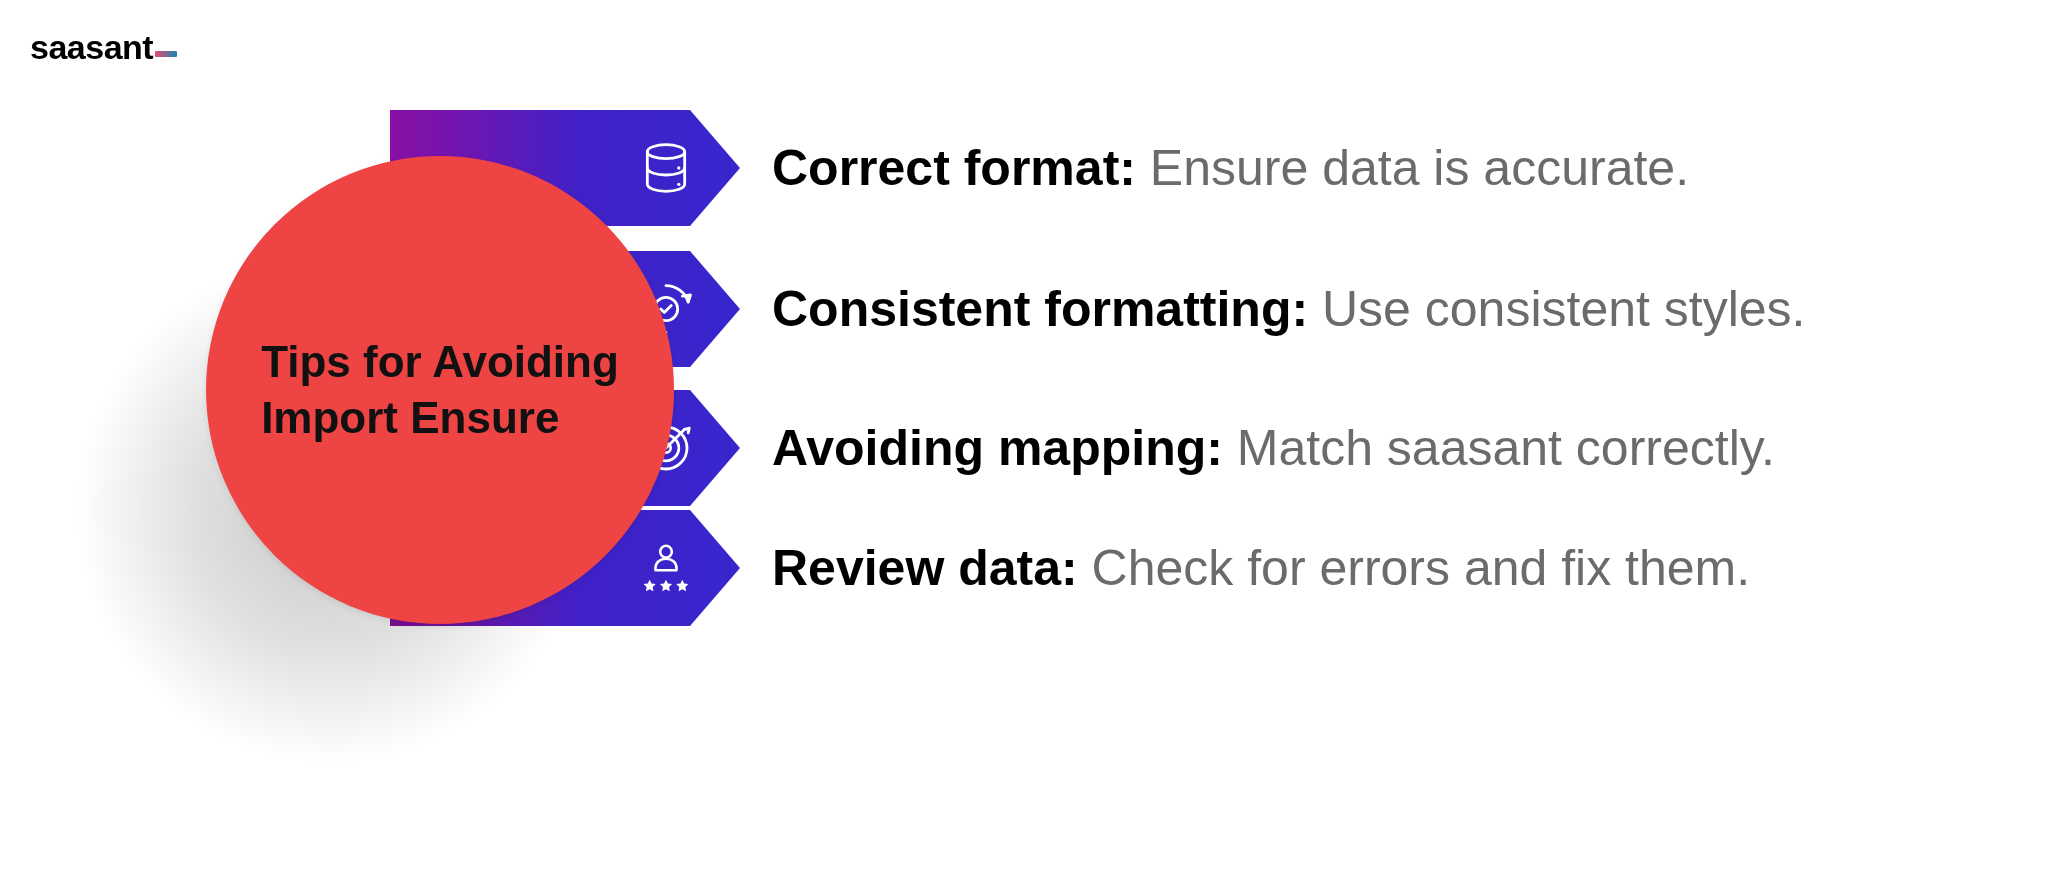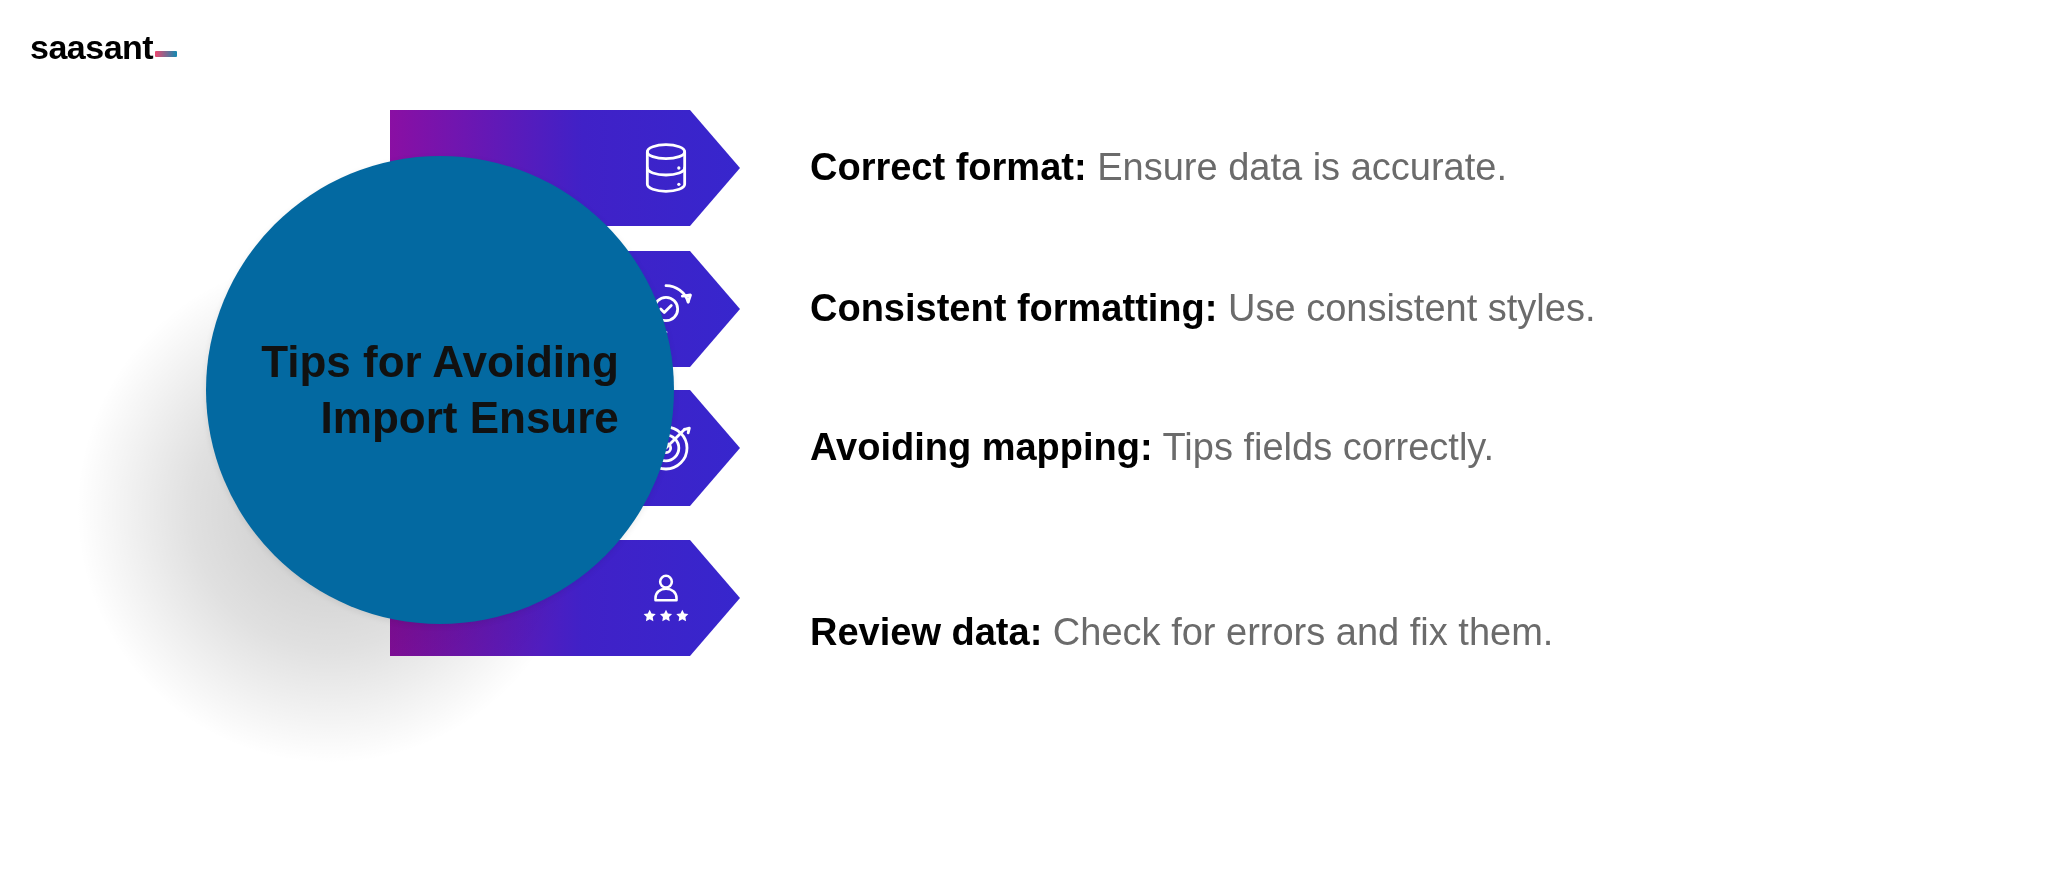--- a/index.html
+++ b/index.html
@@ -39,42 +39,42 @@
     position: absolute;
     left: 390px;
     width: 1600px;
     display: flex;
     align-items: center;
     height: 120px;
   }
   .row1 { top: 28px; }
   .row2 { top: 169px; }
   .row3 { top: 308px; }
-  .row4 { top: 456px; align-items: flex-end; }
+  .row4 { top: 428px; }
 
   .bullet {
     position: relative;
     width: 350px;
     height: 116px;
   }
   .bullet svg.shape { position: absolute; inset: 0; width: 100%; height: 100%; }
   .bullet .icon {
     position: absolute;
     top: 50%;
     transform: translateY(-50%);
     left: 248px;
     width: 56px;
     height: 56px;
     color: #fff;
   }
   .bullet .icon svg { width: 100%; height: 100%; display: block; }
 
   .desc {
-    margin-left: 70px;
-    font-size: 38px;
+    margin-left: 32px;
+    font-size: 50px;
     line-height: 1.2;
     color: #6b6b6b;
   }
   .desc .title {
     color: #000;
     font-weight: 700;
   }
 
   
   .circle-wrap {
@@ -102,26 +102,26 @@
     z-index: -1;
   }
   .circle-inner {
     position: absolute;
     top: 50%;
     left: 50%;
     transform: translate(-50%, -50%);
     width: 468px;
     height: 468px;
     border-radius: 50%;
-    background: #0369a1;
+    background: #ef4444;
     box-shadow: 0 2px 6px rgba(0,0,0,0.08);
     display: flex;
     align-items: center;
     justify-content: center;
-    text-align: right;
+    text-align: left;
   }
   .circle-inner h2 {
     font-weight: 800;
     font-size: 44px;
     line-height: 1.28;
     color: #111;
   }
 
   
   .stop-a { stop-color: #8a0fa3; }
@@ -208,21 +208,21 @@
         <svg viewBox="0 0 48 48" fill="none" stroke="currentColor" stroke-width="2.4" stroke-linecap="round" stroke-linejoin="round">
           <circle cx="24" cy="24" r="18"></circle>
           <circle cx="24" cy="24" r="11"></circle>
           <circle cx="24" cy="24" r="4"></circle>
           <path d="M24 24 L40 8"></path>
           <path d="M40 8 l4 -1 l-1 4"></path>
         </svg>
       </span>
     </div>
     <div class="desc">
-      <span class="title">Avoiding mapping</span><span class="title">:</span><span> Tips fields correctly.</span>
+      <span class="title">Avoiding mapping</span><span class="title">:</span><span> Match saasant correctly.</span>
     </div>
   </div>
 
   <div class="row row4">
     <div class="bullet">
       <svg class="shape" viewBox="0 0 350 116" preserveAspectRatio="none">
         <defs>
           <linearGradient id="g4" x1="0" y1="0" x2="1" y2="0">
             <stop offset="0" class="stop-a"></stop>
               <stop offset="0.55" class="stop-b"></stop>

